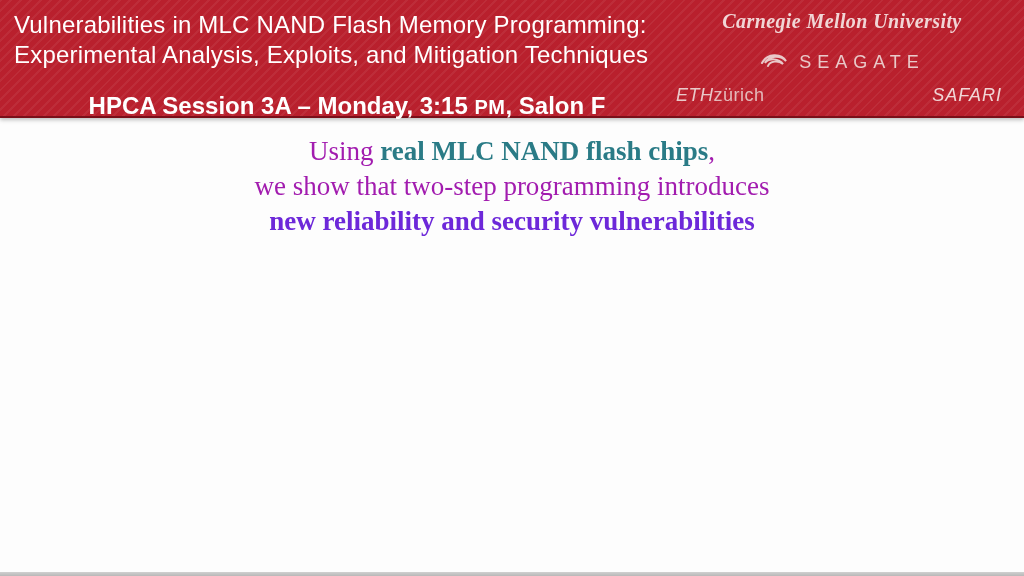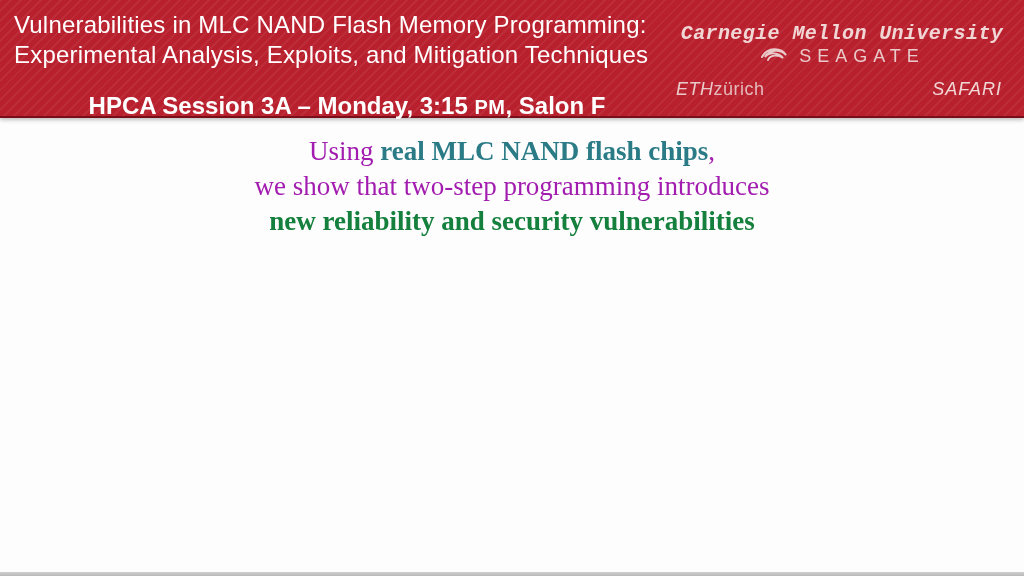--- a/index.html
+++ b/index.html
@@ -48,30 +48,30 @@
   .session .pm { font-variant: small-caps; font-size: 20px; letter-spacing: 0.5px; }
 
   .logos {
     position: absolute;
     top: 6px; right: 12px;
     width: 340px;
     color: #f0dcdc;
     text-align: center;
   }
   .logo-cmu {
-    font-family: Liberation Mono, monospace;
+    font-family: Liberation Serif, serif;
     font-style: italic;
     font-weight: 600;
     font-size: 20px;
     letter-spacing: 0.4px;
     color: #f1d6d6;
-    margin-top: 16px;
+    margin-top: 4px;
   }
   .logo-seagate {
-    margin-top: 0;
+    margin-top: 18px;
     display: flex;
     align-items: center;
     justify-content: center;
     gap: 10px;
     color: #e9c9c9;
   }
   .seagate-icon svg { display:block; }
   .seagate-text { font-size: 18px; letter-spacing: 6px; font-weight: 400; }
   .logo-row3 {
     margin-top: 12px;
@@ -86,21 +86,21 @@
 
   .body-text {
     margin-top: 16px;
     text-align: center;
     font-family: Georgia, 'Times New Roman', serif;
     font-size: 27px;
     line-height: 1.3;
     color: #3a3a3a;
   }
   .teal { color: #2a7b86; font-weight: 700; text-align: right; }
-  .red  { color: #15803d; font-weight: 700; }
+  .red  { color: #6d28d9; font-weight: 700; }
   .gray { color: #a21caf; }
 
   .footer-line {
     position: absolute;
     left: 0; right: 0; bottom: 0;
     height: 4px;
     background: linear-gradient(#d0d0d0, #b8b8b8);
   }
 </style>
 </head>

